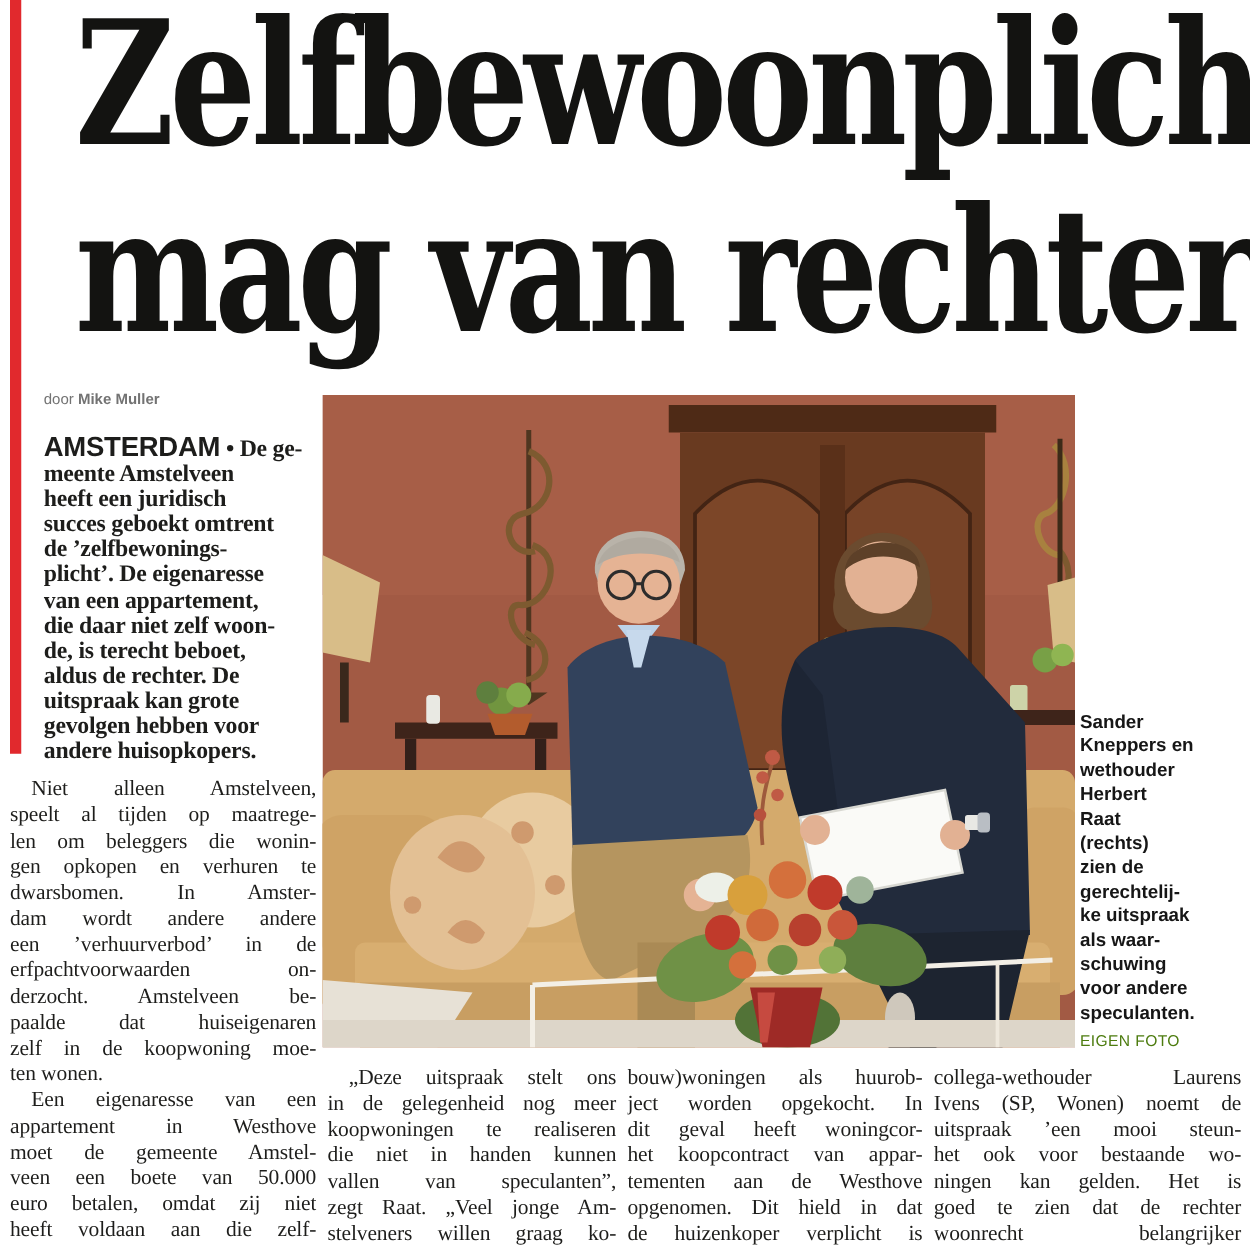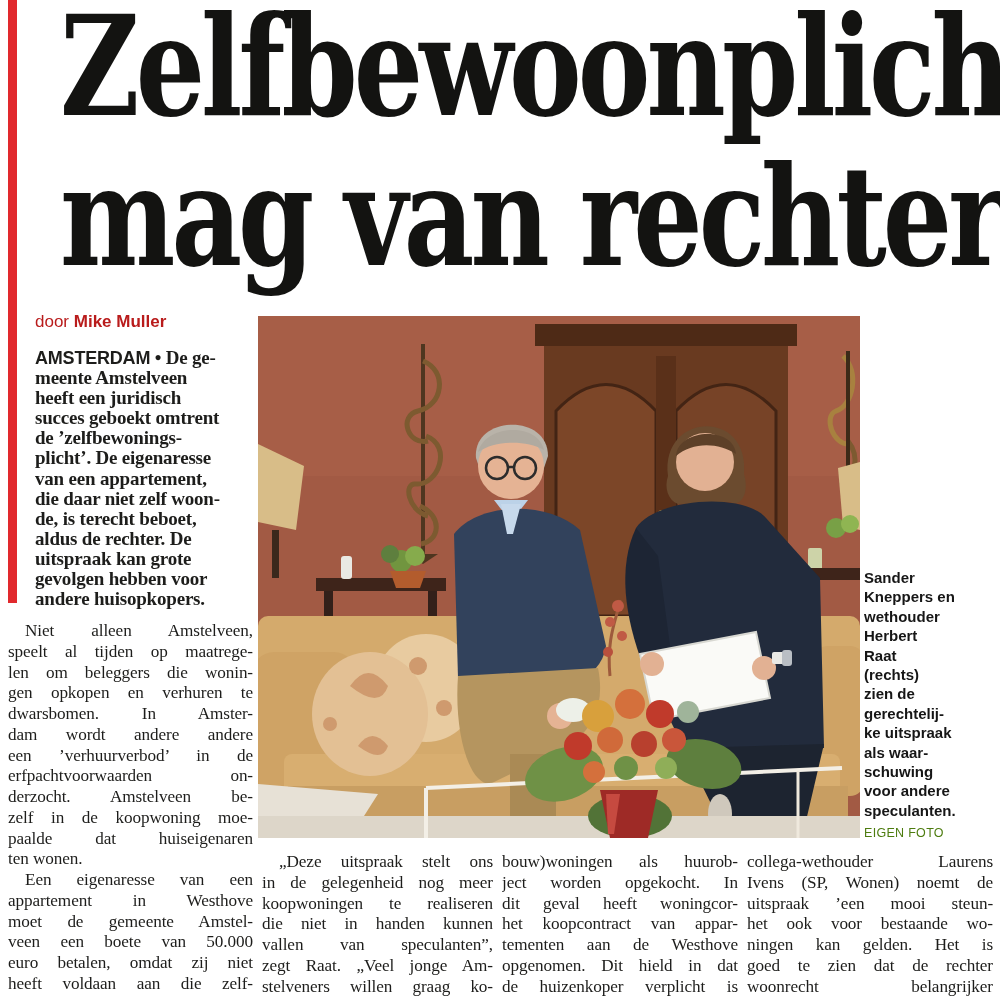--- a/index.html
+++ b/index.html
@@ -4,25 +4,25 @@
 <style>
   html,body{margin:0;padding:0;background:#fff;}
   .page{position:relative;width:1000px;height:1000px;background:#ffffff;overflow:hidden;
         font-family:"Liberation Serif",serif;color:#1d1d1b;}
   .red-bar{position:absolute;left:8px;top:0;width:9px;height:603px;background:#e1292d;}
   .headline-line{position:absolute;left:60px;font-family:"DejaVu Serif",serif;font-weight:700;
         font-size:138px;line-height:1;letter-spacing:-5px;white-space:nowrap;color:#131311;
         transform:scaleX(0.79);transform-origin:left top;}
   .hl1{top:-2px;} .hl2{top:148px;}
   .byline{position:absolute;left:35px;top:312px;font-family:"Liberation Sans",sans-serif;
-        font-size:17px;color:#b91c1c;}
+        font-size:12px;color:#737373;}
   .byline b{font-weight:700;}
   .intro{position:absolute;left:35px;top:348px;width:228px;font-weight:700;font-size:19px;
         line-height:20.1px;letter-spacing:-0.2px;}
-  .dateline{font-family:"Liberation Sans",sans-serif;font-size:18px;font-weight:700;}
+  .dateline{font-family:"Liberation Sans",sans-serif;font-size:22px;font-weight:700;}
   .col{position:absolute;font-size:17.2px;line-height:20.75px;letter-spacing:-0.1px;}
   .col1{left:8px;top:621px;width:245px;}
   .col2{left:262px;top:852px;width:231px;}
   .col3{left:502px;top:852px;width:236px;}
   .col4{left:747px;top:852px;width:246px;}
   .tl{text-align:justify;text-align-last:justify;white-space:nowrap;overflow:hidden;}
   .tl.end{text-align-last:left;}
   .tl.ind{text-indent:17px;}
   .ragged .tl{text-align:left;text-align-last:left;white-space:normal;}
   .photo{position:absolute;left:258px;top:316px;width:602px;height:522px;}
@@ -65,22 +65,22 @@
   <div class="col col1">
       <div class="tl ind">Niet alleen Amstelveen,</div>
       <div class="tl">speelt al tijden op maatrege-</div>
       <div class="tl">len om beleggers die wonin-</div>
       <div class="tl">gen opkopen en verhuren te</div>
       <div class="tl">dwarsbomen. In Amster-</div>
       <div class="tl">dam wordt andere andere</div>
       <div class="tl">een ’verhuurverbod’ in de</div>
       <div class="tl">erfpachtvoorwaarden on-</div>
       <div class="tl">derzocht. Amstelveen be-</div>
+      <div class="tl">paalde dat huiseigenaren</div>
       <div class="tl">zelf in de koopwoning moe-</div>
-      <div class="tl">paalde dat huiseigenaren</div>
       <div class="tl end">ten wonen.</div>
       <div class="tl ind">Een eigenaresse van een</div>
       <div class="tl">appartement in Westhove</div>
       <div class="tl">moet de gemeente Amstel-</div>
       <div class="tl">veen een boete van 50.000</div>
       <div class="tl">euro betalen, omdat zij niet</div>
       <div class="tl">heeft voldaan aan die zelf-</div>
     </div>
   <div class="col col2">
       <div class="tl ind">„Deze uitspraak stelt ons</div>

